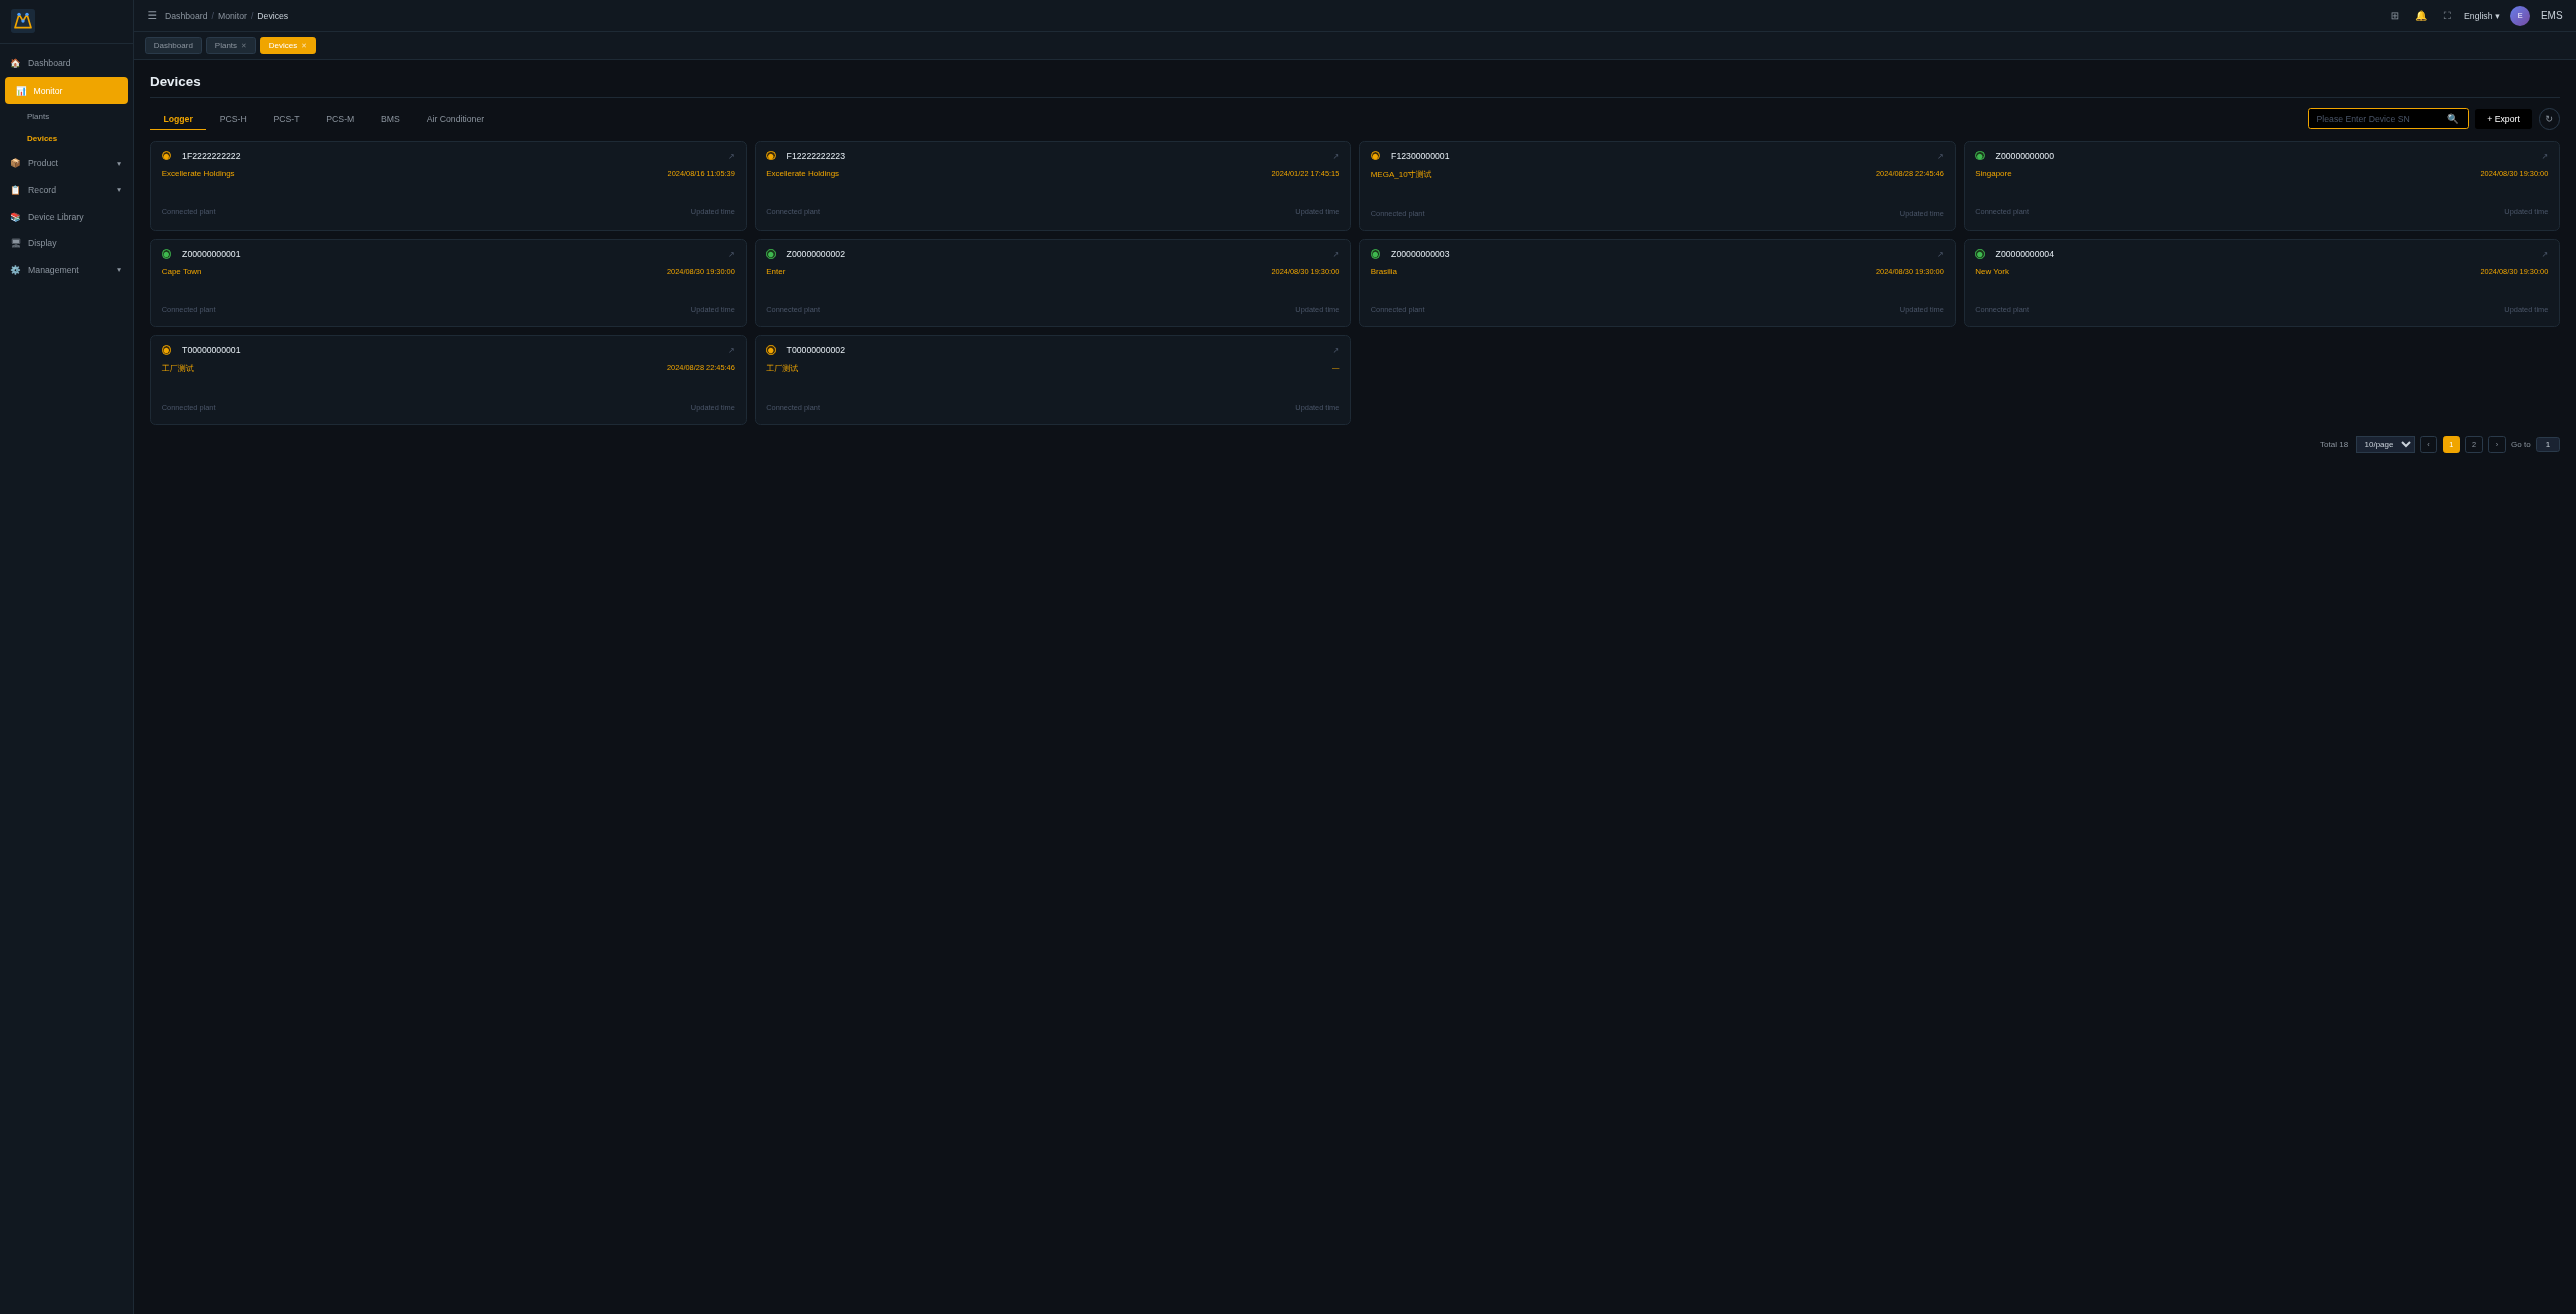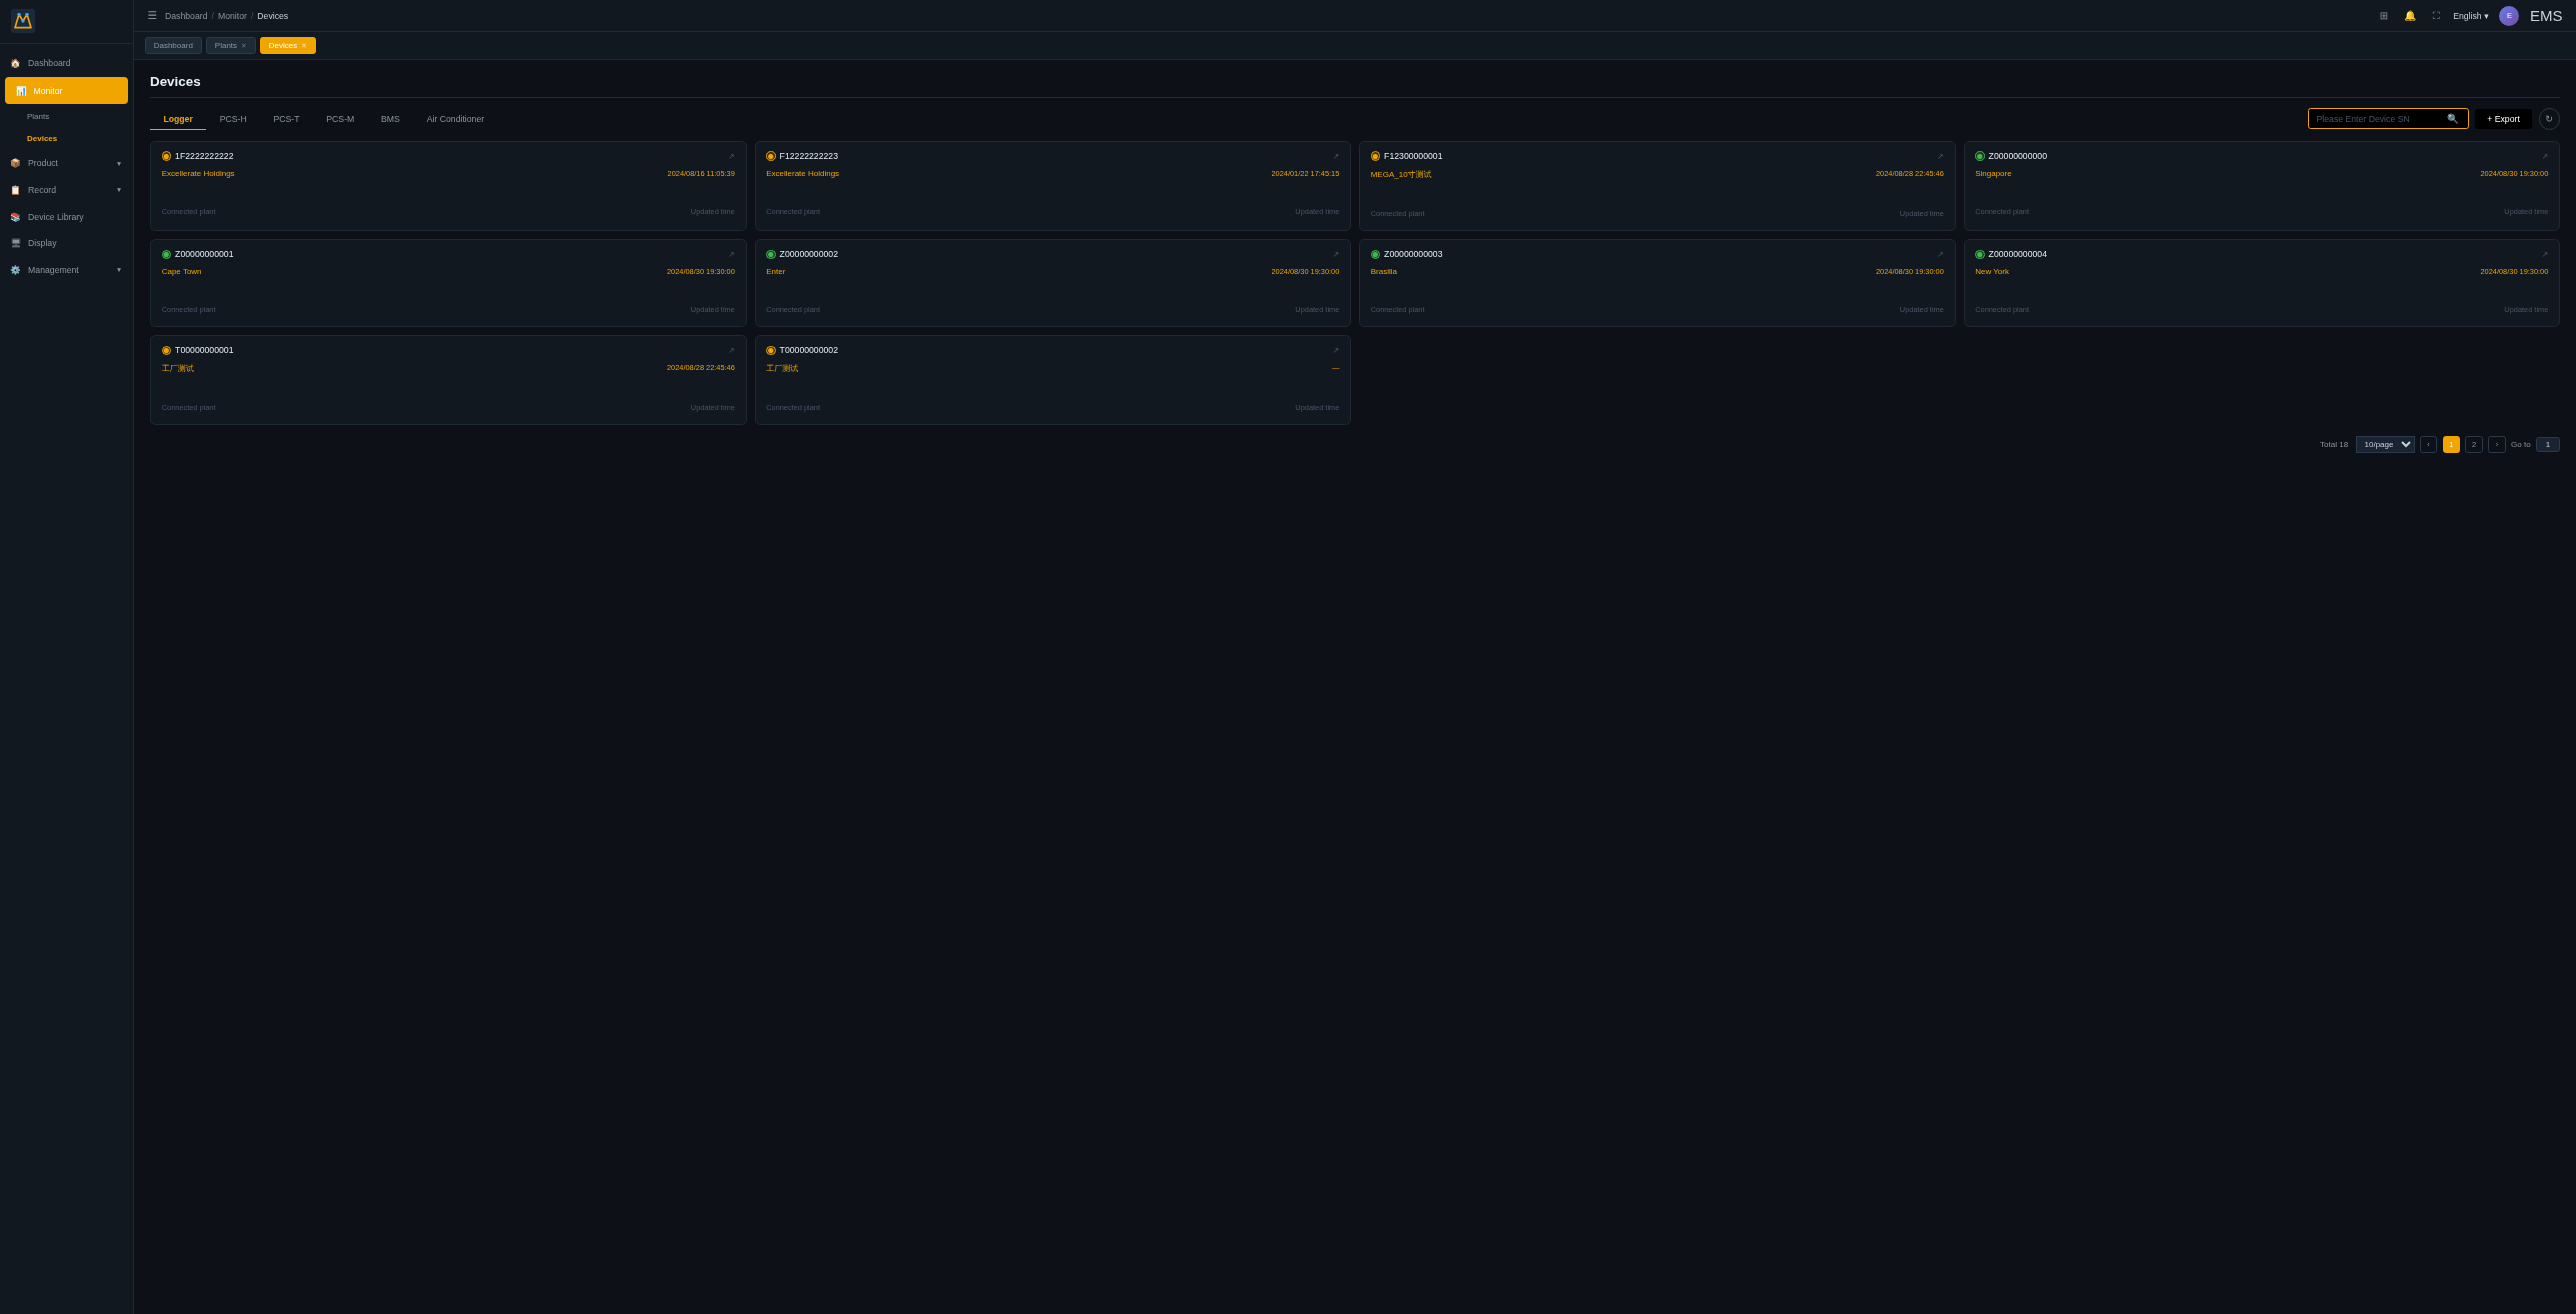--- a/index.html
+++ b/index.html
@@ -139,21 +139,21 @@
       background: linear-gradient(135deg, #667eea, #764ba2);
       display: flex;
       align-items: center;
       justify-content: center;
       font-size: 7.4px;
       color: #fff;
       cursor: pointer;
     }
     .user-name {
       color: #c9d1d9;
-      font-size: 15px;
+      font-size: 10px;
       cursor: pointer;
     }
 
     
     .tab-bar {
       background: #111820;
       padding: 5.4px 10.7px;
       display: flex;
       align-items: center;
       gap: 4px;
@@ -291,22 +291,22 @@
       min-height: 87px;
     }
     .device-card-header {
       display: flex;
       align-items: center;
       justify-content: space-between;
       margin-bottom: 8px;
     }
     .device-id-row {
       display: flex;
-      align-items: center;
-      gap: 4px;
+      align-items: flex-start;
+      gap: 11px;
     }
     .status-dot {
       width: 9.4px;
       height: 9.4px;
       border-radius: 50%;
       display: inline-flex;
       align-items: center;
       justify-content: center;
       font-size: 5.4px;
     }

